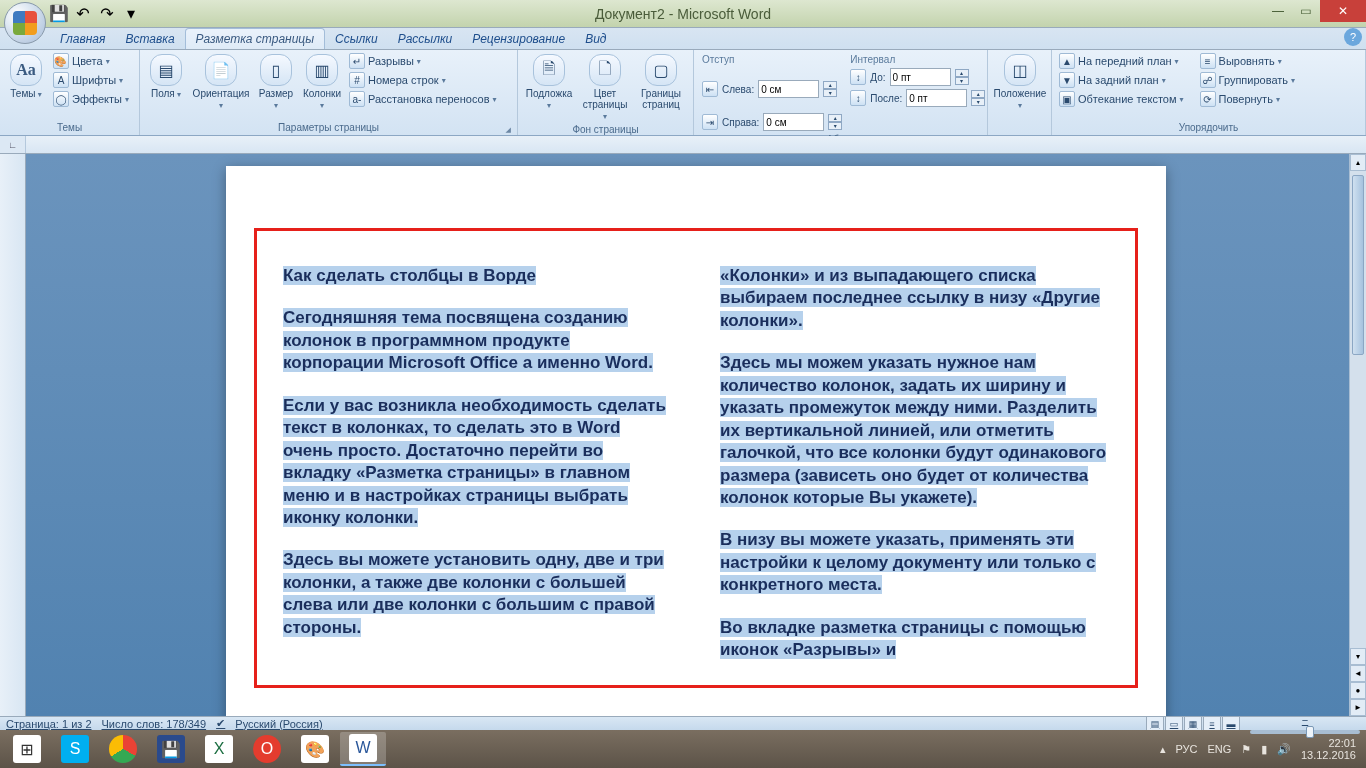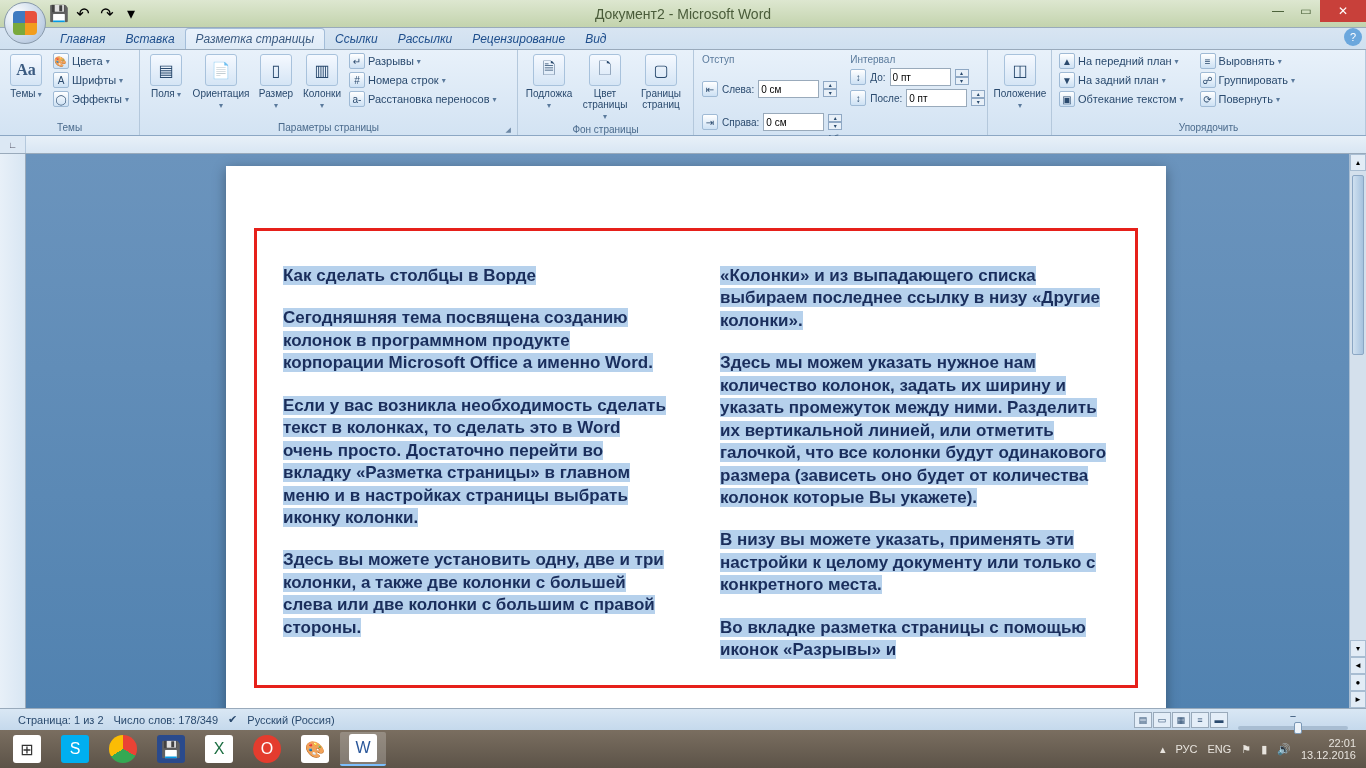--- a/index.html
+++ b/index.html
@@ -25,21 +25,21 @@
 .tab { padding: 3px 10px 3px; font-size: 12px; color: #1e4e8c; border-top-left-radius: 4px; border-top-right-radius: 4px; font-style: italic; }
 .tab.active { background: linear-gradient(#eaf2fb,#dfebf7); border: 1px solid #a3bdd9; border-bottom: none; color: #3a5a80; }
 
 
 .ribbon { height: 86px; background: linear-gradient(#e8f1fa, #d3e3f3); display: flex; border-bottom: 1px solid #8ca7c4; }
 .group { border-right: 1px solid #b4c8dc; display: flex; flex-direction: column; justify-content: space-between; padding: 2px 4px 1px; }
 .group-body { display: flex; align-items: flex-start; gap: 2px; flex: 1; }
 .group-label { font-size: 10px; color: #4a6a8c; text-align: center; padding: 1px 0; position: relative; }
 .group-label.d::after { content: "◢"; position: absolute; right: 2px; bottom: 0; font-size: 7px; color: #6c87a5; }
 .bigbtn { width: 44px; display: flex; flex-direction: column; align-items: center; font-size: 10px; color: #2a4a6e; text-align: center; padding: 2px 2px; border-radius: 3px; }
-.bigicon { width: 32px; height: 32px; background: linear-gradient(#f5f9ff,#d5e5f5); border: 1px solid #a8c2dc; border-radius: 3px; margin-bottom: 2px; display:flex; align-items:center; justify-content:center; font-size:16px;}
+.bigicon { width: 32px; height: 32px; background: linear-gradient(#f5f9ff,#d5e5f5); border: 1px solid #a8c2dc; border-radius: 12px; margin-bottom: 2px; display:flex; align-items:center; justify-content:center; font-size:16px;}
 .smallrow { display: flex; align-items: center; gap: 3px; font-size: 11px; color: #2a4a6e; padding: 1px 3px; border-radius: 3px; white-space: nowrap; }
 .smallicon { width: 16px; height: 16px; background: linear-gradient(#fff,#cde1f4); border: 1px solid #9fbad5; border-radius: 2px; display:inline-flex;align-items:center;justify-content:center;font-size:10px;}
 .colstack { display: flex; flex-direction: column; gap: 1px; }
 .fieldrow { display: flex; align-items: center; gap: 4px; font-size: 10px; color: #2a4a6e; }
 .fieldrow input { width: 61px; height: 18px; font-size: 10px; border: 1px solid #9ab; padding: 0 2px; }
 .spinner { width: 14px; display: flex; flex-direction: column; }
 .spinner span { height: 8px; border: 1px solid #8fa8c4; background: #e8f0f8; font-size: 6px; text-align: center; line-height: 6px; }
 .dd::after { content: " ▾"; font-size: 8px; color: #5a7a9c; }
 
 
@@ -56,21 +56,21 @@
 .cols { column-count: 2; column-gap: 48px; }
 .para { margin-bottom: 20px; font-family: "Times New Roman", serif; font-size: 17px; line-height: 1.32; color: #1a2e5c; }
 .hl { background: #b6d1ec; }
 
 .scroll-v { position: absolute; right: 0; top: 0; bottom: 0; width: 17px; background: #d4e0ec; border-left: 1px solid #a8bdd2; display:flex; flex-direction:column; }
 .scroll-v .arr { height: 17px; background: #e2ecf6; border: 1px solid #a8bdd2; font-size:8px; display:flex;align-items:center;justify-content:center;}
 .scroll-v .track { flex: 1; position: relative; }
 .scroll-v .thumb { position: absolute; left: 2px; right: 2px; top: 4px; height: 180px; background: linear-gradient(90deg,#cfe0f0,#a6c2de); border: 1px solid #8ca7c4; border-radius: 2px; }
 
 
-.statusbar { height: 22px; background: linear-gradient(#d9e7f4,#c5d9ec); display: flex; align-items: center; font-size: 11px; color: #2a4a6e; border-top: 1px solid #9ab; padding: 0 18px; gap: 10px; }
+.statusbar { height: 14px; background: linear-gradient(#d9e7f4,#c5d9ec); display: flex; align-items: center; font-size: 11px; color: #2a4a6e; border-top: 1px solid #9ab; padding: 0 6px; gap: 10px; text-decoration: underline; }
 .statusbar .spacer { flex: 1; }
 .viewbtns { display: flex; gap: 1px; }
 .viewbtn { width: 18px; height: 16px; border: 1px solid #9ab; background: #e4eef8; font-size:9px; display:flex;align-items:center;justify-content:center;}
 .zoom { display: flex; align-items: center; gap: 4px; flex-direction: column; }
 .zoom .slider { width: 110px; height: 4px; background: #a8bdd2; position: relative; border-radius: 2px; }
 .zoom .slider .knob { position: absolute; left: 56px; top: -4px; width: 8px; height: 12px; background: #eef4fa; border: 1px solid #7a98b6; border-radius: 2px; }
 
 
 .taskbar { height: 38px; background: linear-gradient(#7a6e60, #5c5348); display: flex; align-items: center; padding: 0 4px; gap: 2px; }
 .taskbtn { width: 46px; height: 34px; display: flex; align-items: center; justify-content: center; border-radius: 2px; }

